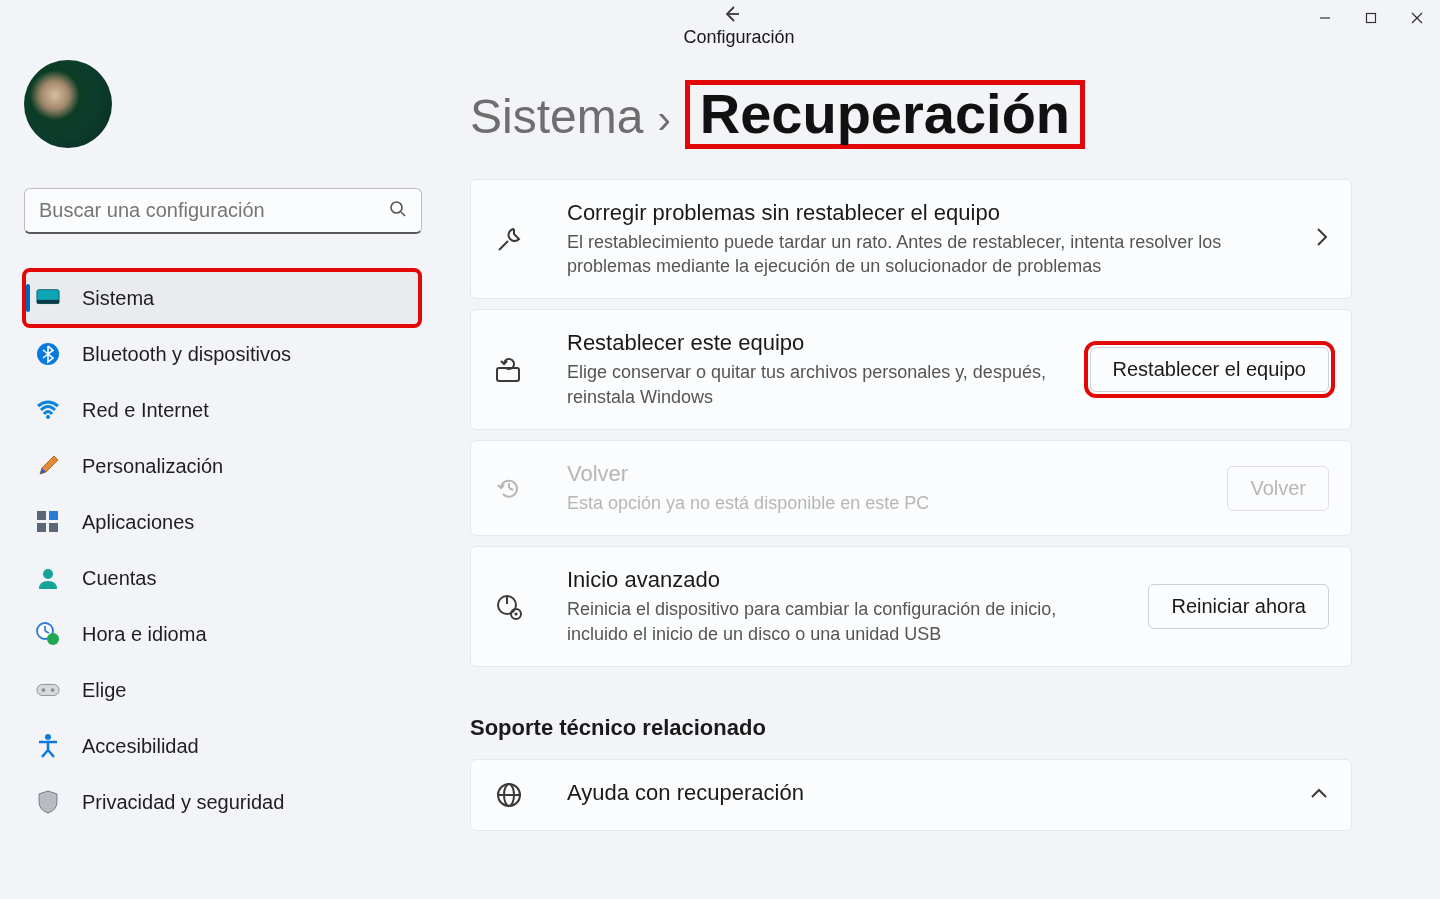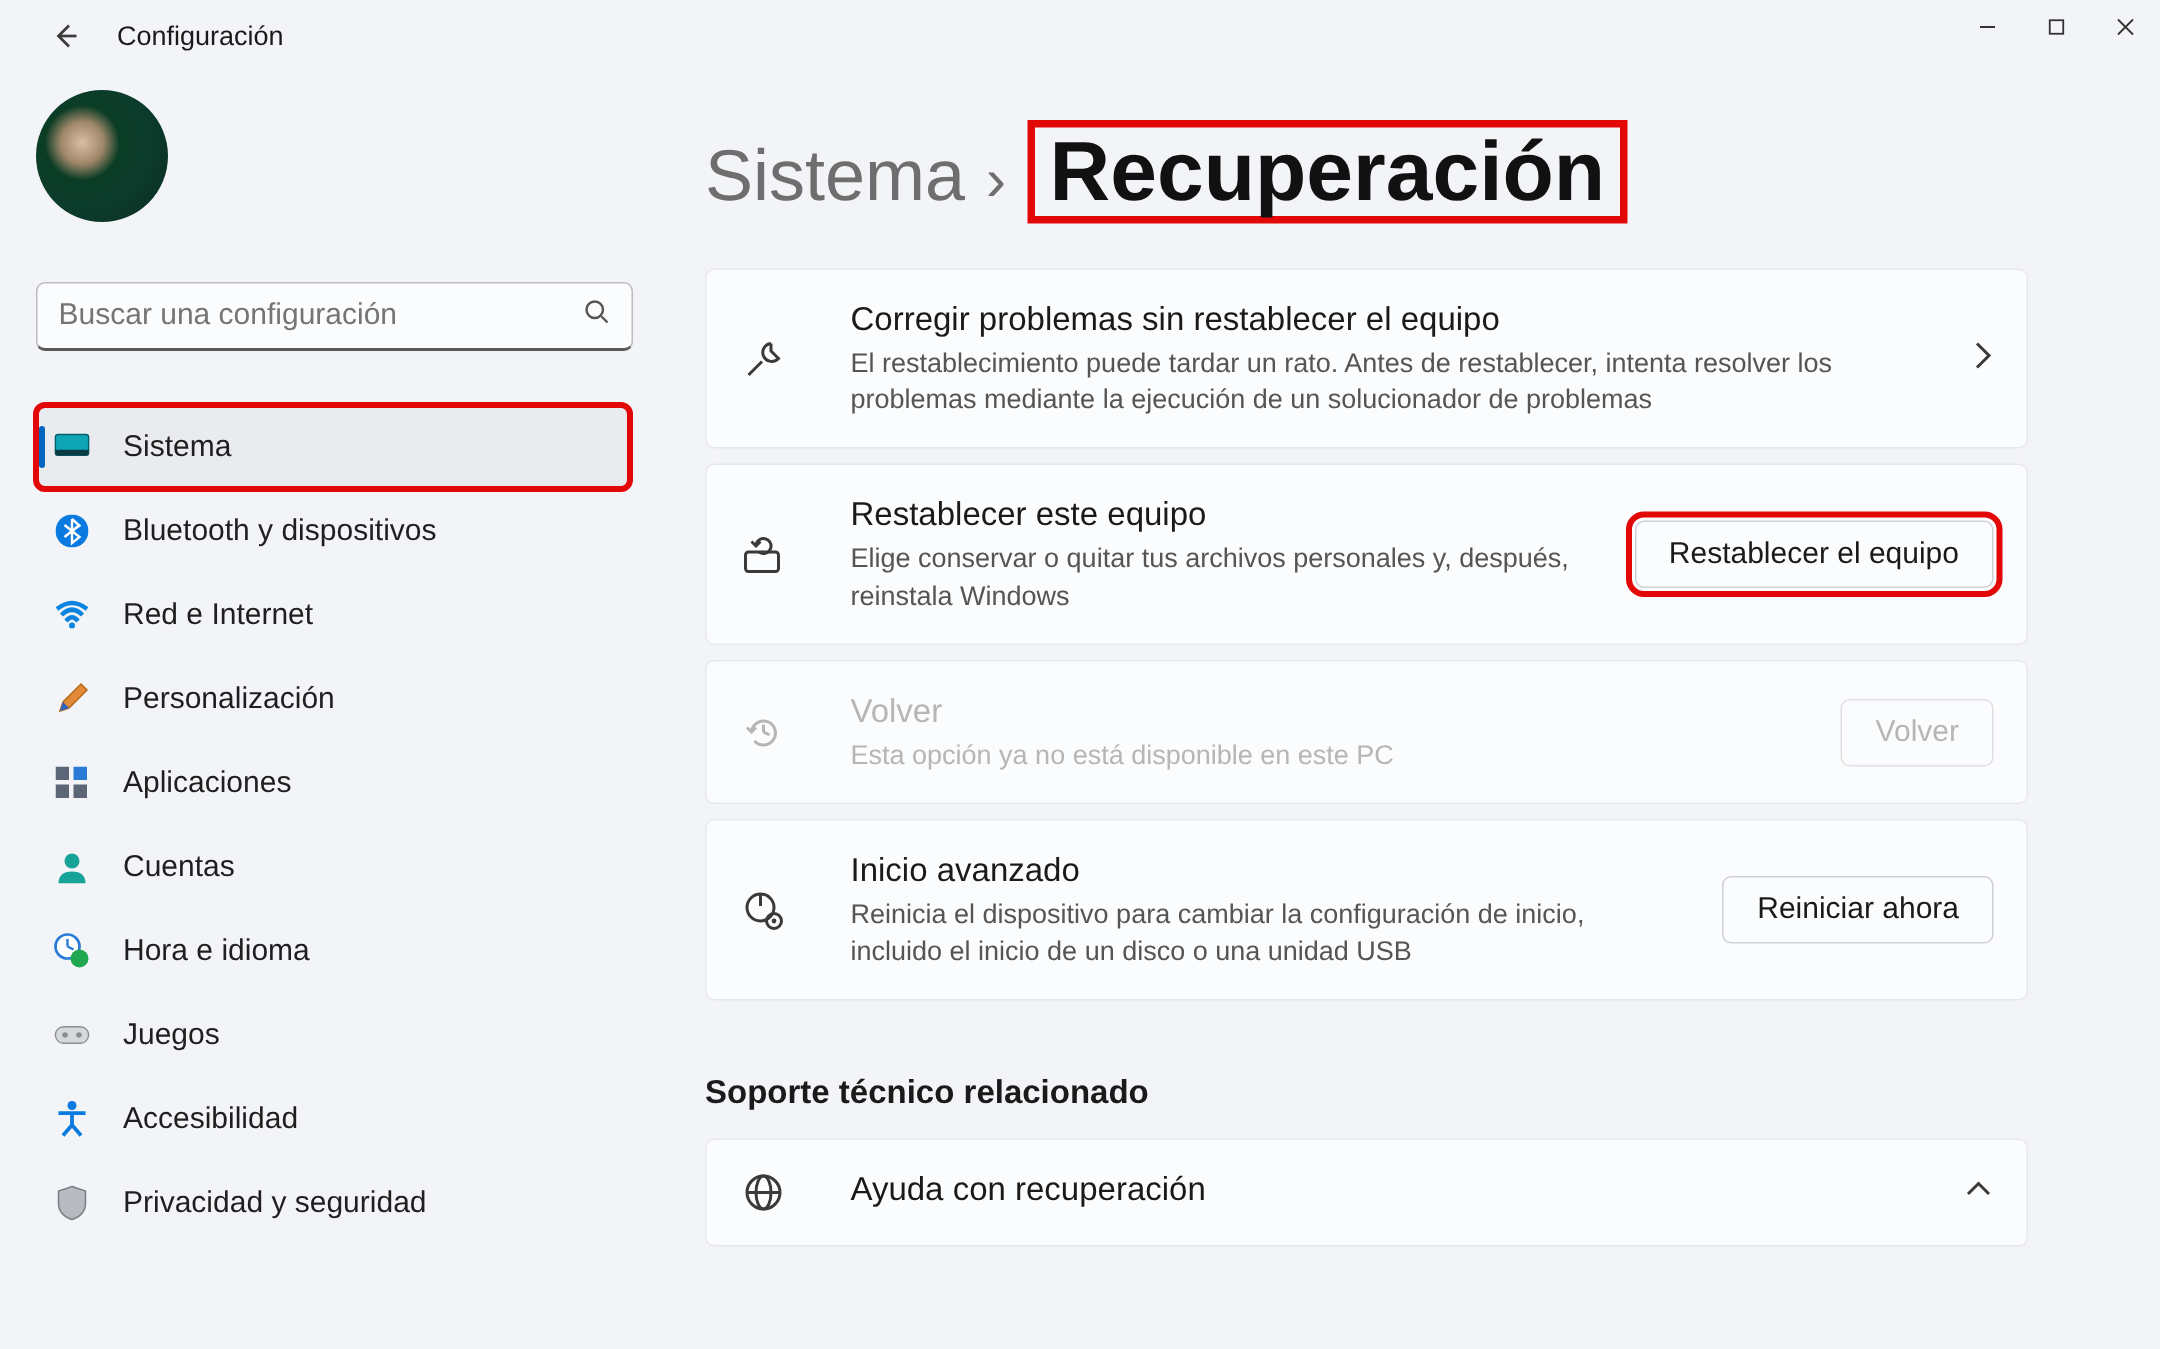--- a/index.html
+++ b/index.html
@@ -1,20 +1,20 @@
 <!DOCTYPE html>
 <html><head>
 <meta charset="utf-8">
 <style>
 * { box-sizing: border-box; margin: 0; padding: 0; font-family: "Segoe UI", "Segoe UI Variable", sans-serif; }
 html, body { width: 1440px; height: 899px; background: #f3f4f7; overflow: hidden; }
 .window-chrome { position: absolute; top: 0; right: 0; display: flex; gap: 0; }
 .window-btn { width: 46px; height: 36px; display: flex; align-items: center; justify-content: center; cursor: pointer; }
 .window-btn svg { width: 12px; height: 12px; }
-.header-bar { display: flex; align-items: center; height: 48px; padding-left: 24px; }
+.header-bar { display: flex; align-items: center; height: 48px; padding-left: 24px; flex-direction: column; }
 .back-btn { width: 40px; height: 40px; display: flex; align-items: center; justify-content: center; cursor: pointer; border-radius: 4px; }
 .app-title { font-size: 18px; margin-left: 14px; color: #1a1a1a; }
 .sidebar { position: absolute; left: 0; top: 60px; width: 430px; padding-left: 24px; padding-right: 10px; }
 .avatar { width: 88px; height: 88px; border-radius: 50%; background: radial-gradient(circle at 35% 40%, #d8bfa4 0%, #a1876a 18%, #0b3d25 32%, #0c3c2c 55%, #0a2b1f 100%); margin-bottom: 40px; }
 .search-wrap { width: 398px; height: 46px; display: flex; align-items: center; border: 1px solid #bdbdbd; border-bottom: 2px solid #5a5a5a; border-radius: 6px; background: #fbfcfd; padding: 10px 14px; margin-bottom: 36px; }
 .search-input { flex: 1; border: none; outline: none; background: transparent; font-size: 20px; color: #555; }
 .search-icon { color: #555; }
 .nav-list { list-style: none; }
 .nav-item { display: flex; align-items: center; height: 56px; padding-left: 12px; border-radius: 6px; cursor: pointer; font-size: 20px; color: #1f1f1f; }
 .nav-item.selected { background: #e9ebef; position: relative; }
@@ -156,21 +156,21 @@
       <span>Hora e idioma</span>
     </li>
     <li class="nav-item">
       <span class="nav-icon">
         <svg width="26" height="18" viewBox="0 0 26 18">
             <rect x="1" y="3" width="24" height="12" rx="6" fill="#d7d9dd" stroke="#8a8c90"></rect>
             <circle cx="8" cy="9" r="2" fill="#8a8c90"></circle>
             <circle cx="18" cy="9" r="2" fill="#8a8c90"></circle>
           </svg>
       </span>
-      <span>Juegos</span>
+      <span>Elige</span>
     </li>
     <li class="nav-item">
       <span class="nav-icon">
         <svg width="22" height="24" viewBox="0 0 22 24">
             <circle cx="11" cy="3" r="3" fill="#0a7ae0"></circle>
             <path d="M2 8 L20 8 M11 8 L11 16 M11 16 L5 23 M11 16 L17 23" stroke="#0a7ae0" stroke-width="2.5" fill="none"></path>
           </svg>
       </span>
       <span>Accesibilidad</span>
     </li>

